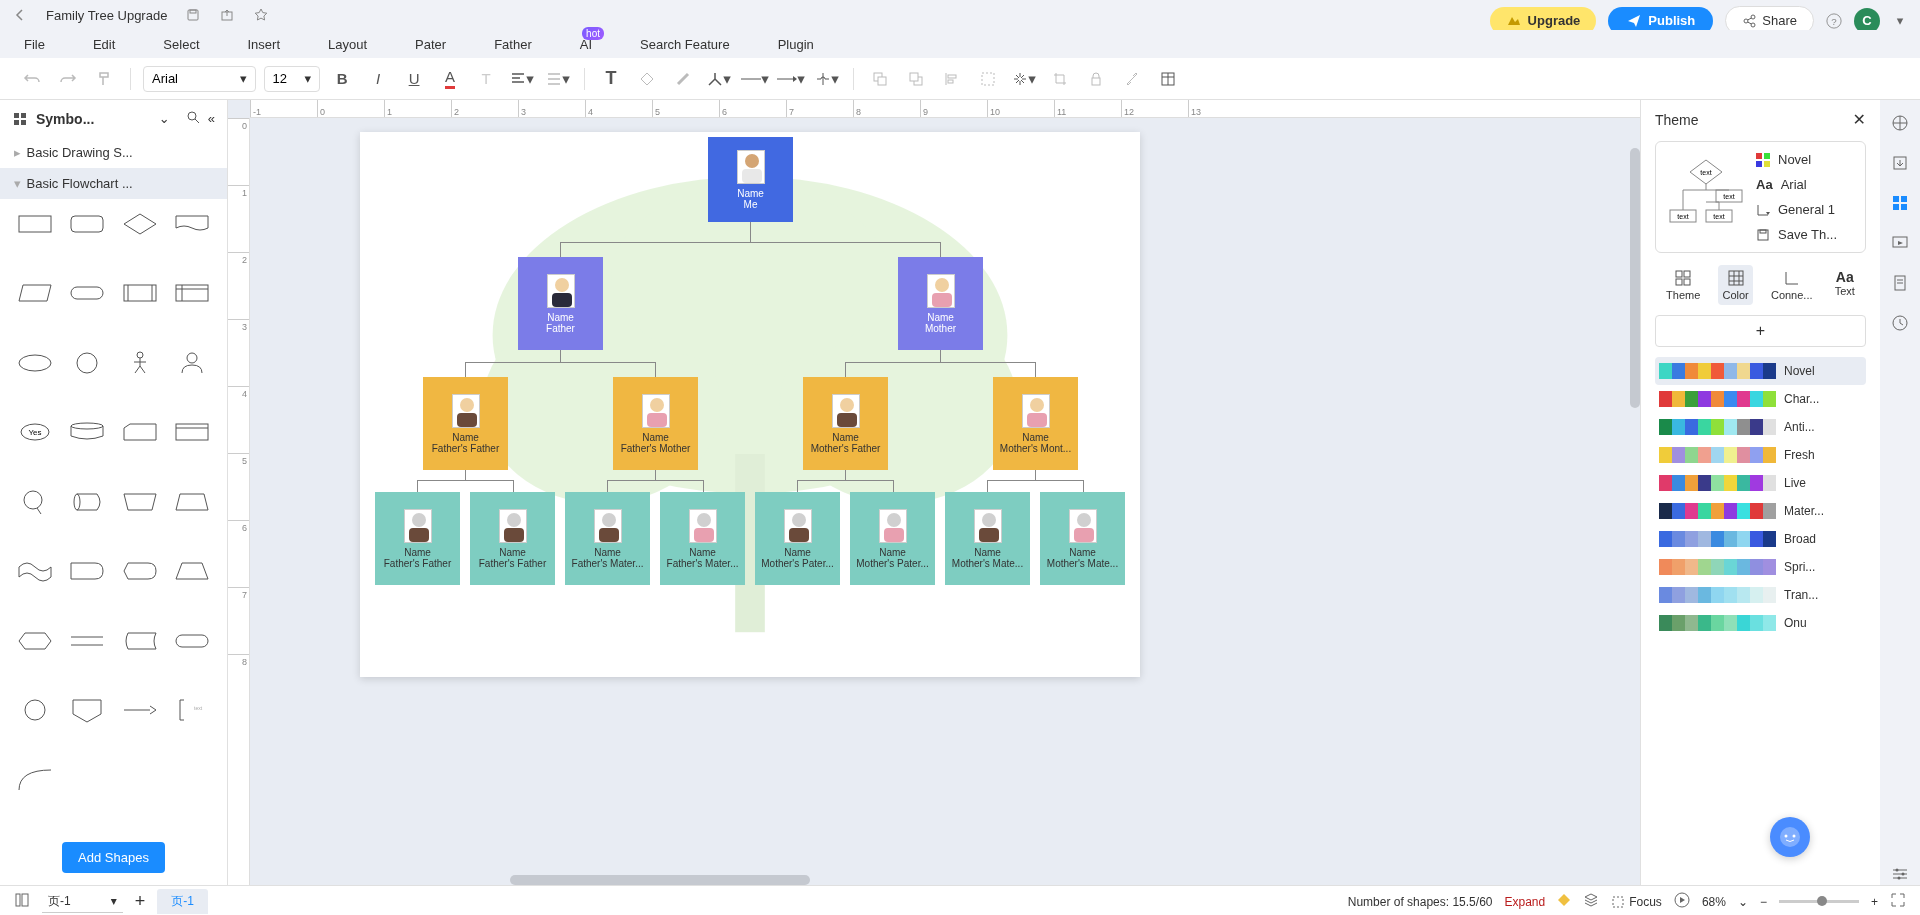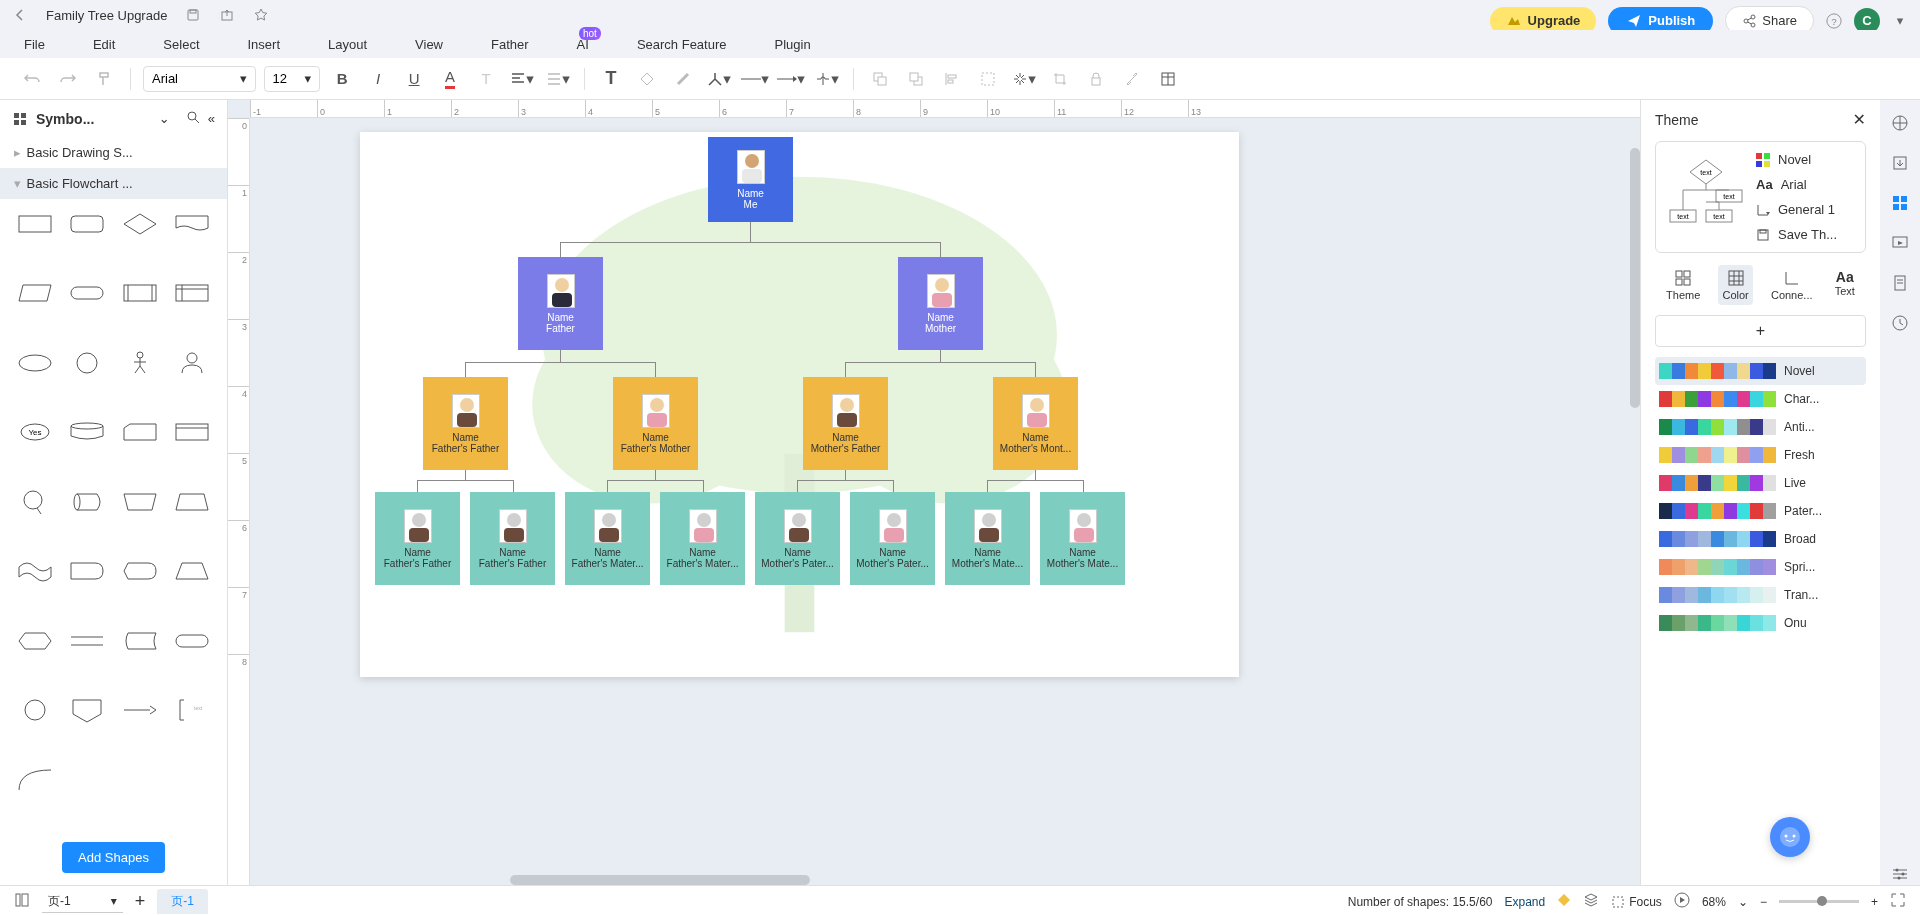--- a/index.html
+++ b/index.html
@@ -29,21 +29,21 @@
 .shapes-grid{display:grid;grid-template-columns:repeat(4,1fr);gap:6px;padding:8px 12px;overflow-y:auto;flex:1}
 .shape-cell{width:46px;height:34px;display:flex;align-items:center;justify-content:center;cursor:pointer}
 .shape-cell svg{width:40px;height:28px}
 .add-shapes{margin:8px auto 12px;background:#1a8cff;color:#fff;padding:8px 16px;border-radius:4px;cursor:pointer;font-size:13px;width:fit-content}
 .canvas-wrap{flex:1;position:relative;background:#e8ecf3;overflow:hidden}
 .ruler-h{position:absolute;top:0;left:22px;right:0;height:18px;background:#fff;border-bottom:1px solid #ddd;display:flex;font-size:9px;color:#888}
 .ruler-h .tick{flex:0 0 67px;border-left:1px solid #ccc;padding-left:2px;display:flex;align-items:flex-end}
 .ruler-v{position:absolute;top:18px;left:0;bottom:0;width:22px;background:#fff;border-right:1px solid #ddd;display:flex;flex-direction:column;font-size:9px;color:#888}
 .ruler-v .tick{flex:0 0 67px;border-top:1px solid #ccc;padding-top:2px;text-align:right;padding-right:2px}
 .canvas{position:absolute;top:18px;left:22px;right:0;bottom:0;overflow:auto}
-.page{position:absolute;top:14px;left:110px;width:879px;height:545px;background:#fff;box-shadow:0 2px 8px rgba(0,0,0,0.15)}
+.page{position:absolute;top:14px;left:110px;width:780px;height:545px;background:#fff;box-shadow:0 2px 8px rgba(0,0,0,0.15)}
 .tree-bg{position:absolute;inset:25px;opacity:0.35}
 .tree-bg svg{width:100%;height:100%}
 .node{position:absolute;display:flex;flex-direction:column;align-items:center;justify-content:center;font-size:10px;text-align:center;padding:4px}
 .node .pic{width:28px;height:34px;background:#fff;border:1px solid #ccc;margin-bottom:4px;display:flex;align-items:flex-end;justify-content:center;overflow:hidden}
 .n-blue{background:#4169e1;color:#fff}
 .n-purple{background:#7b7ce8;color:#fff}
 .n-orange{background:#f0b742;color:#333}
 .n-teal{background:#7ecdc1;color:#333}
 .conn{position:absolute;background:#888}
 .right-panel{width:240px;background:#fff;border-left:1px solid #e0e0e0;padding:10px 14px;overflow-y:auto}
@@ -130,21 +130,21 @@
     <span class="ic">▾</span>
   </div>
 </div>
 
 <div class="menu-bar">
   <span class="mi">File</span>
   <span class="mi">Edit</span>
   <span class="mi">Select</span>
   <span class="mi">Insert</span>
   <span class="mi">Layout</span>
-  <span class="mi">View</span>
+  <span class="mi">Pater</span>
   <span class="mi">Father</span>
   <span class="mi"><span>AI</span><span class="hot-badge">hot</span></span>
   <span class="mi">Search Feature</span>
   <span class="mi">Plugin</span>
 </div>
 
 <div class="toolbar">
   <span class="tool">
       <svg width="18" height="18" viewBox="0 0 18 18">
         <path d="M5 5L2 8l3 3M2 8h10a4 4 0 014 4" stroke="#bbb" fill="none" stroke-width="1.5"></path>
@@ -853,21 +853,21 @@
             <div class="sw" style="background: rgb(26, 42, 74);"></div>
             <div class="sw" style="background: rgb(58, 106, 224);"></div>
             <div class="sw" style="background: rgb(224, 58, 143);"></div>
             <div class="sw" style="background: rgb(58, 214, 160);"></div>
             <div class="sw" style="background: rgb(240, 160, 58);"></div>
             <div class="sw" style="background: rgb(143, 58, 224);"></div>
             <div class="sw" style="background: rgb(58, 224, 224);"></div>
             <div class="sw" style="background: rgb(224, 58, 58);"></div>
             <div class="sw" style="background: rgb(160, 160, 160);"></div>
           </div>
-          <div class="theme-name">Pater...</div>
+          <div class="theme-name">Mater...</div>
         </div>
         <div class="theme-row">
           <div class="swatches">
             <div class="sw" style="background: rgb(58, 106, 224);"></div>
             <div class="sw" style="background: rgb(106, 138, 224);"></div>
             <div class="sw" style="background: rgb(143, 160, 224);"></div>
             <div class="sw" style="background: rgb(160, 184, 224);"></div>
             <div class="sw" style="background: rgb(58, 138, 224);"></div>
             <div class="sw" style="background: rgb(106, 184, 224);"></div>
             <div class="sw" style="background: rgb(143, 214, 240);"></div>
@@ -979,21 +979,21 @@
         <rect x="8" y="2" width="6" height="12" stroke="#666" fill="none"></rect>
       </svg></span>
   <span style="display:flex;align-items:center;gap:40px;border-bottom:1px solid #ccc;padding:2px 6px">
       <span>页-1</span>
       <span>▾</span>
     </span>
   <span style="font-size:18px;cursor:pointer">+</span>
   <span class="page-tab">页-1</span>
   <span class="sp"></span>
   <span>Number of shapes: 15.5/60</span>
-  <span style="color:#0c4a6e;cursor:pointer">Expand</span>
+  <span style="color:#b91c1c;cursor:pointer">Expand</span>
   <span><svg width="14" height="14">
         <path d="M7 1l6 6-6 6-6-6z" fill="#f0c040"></path>
       </svg></span>
   <span><svg width="16" height="16">
         <path d="M8 2l6 3-6 3-6-3zM2 8l6 3 6-3M2 11l6 3 6-3" stroke="#666" fill="none"></path>
       </svg></span>
   <span style="display:flex;align-items:center;gap:4px;cursor:pointer">
       <svg width="14" height="14">
         <rect x="2" y="2" width="10" height="10" stroke="#666" fill="none" stroke-dasharray="2"></rect>
       </svg>

